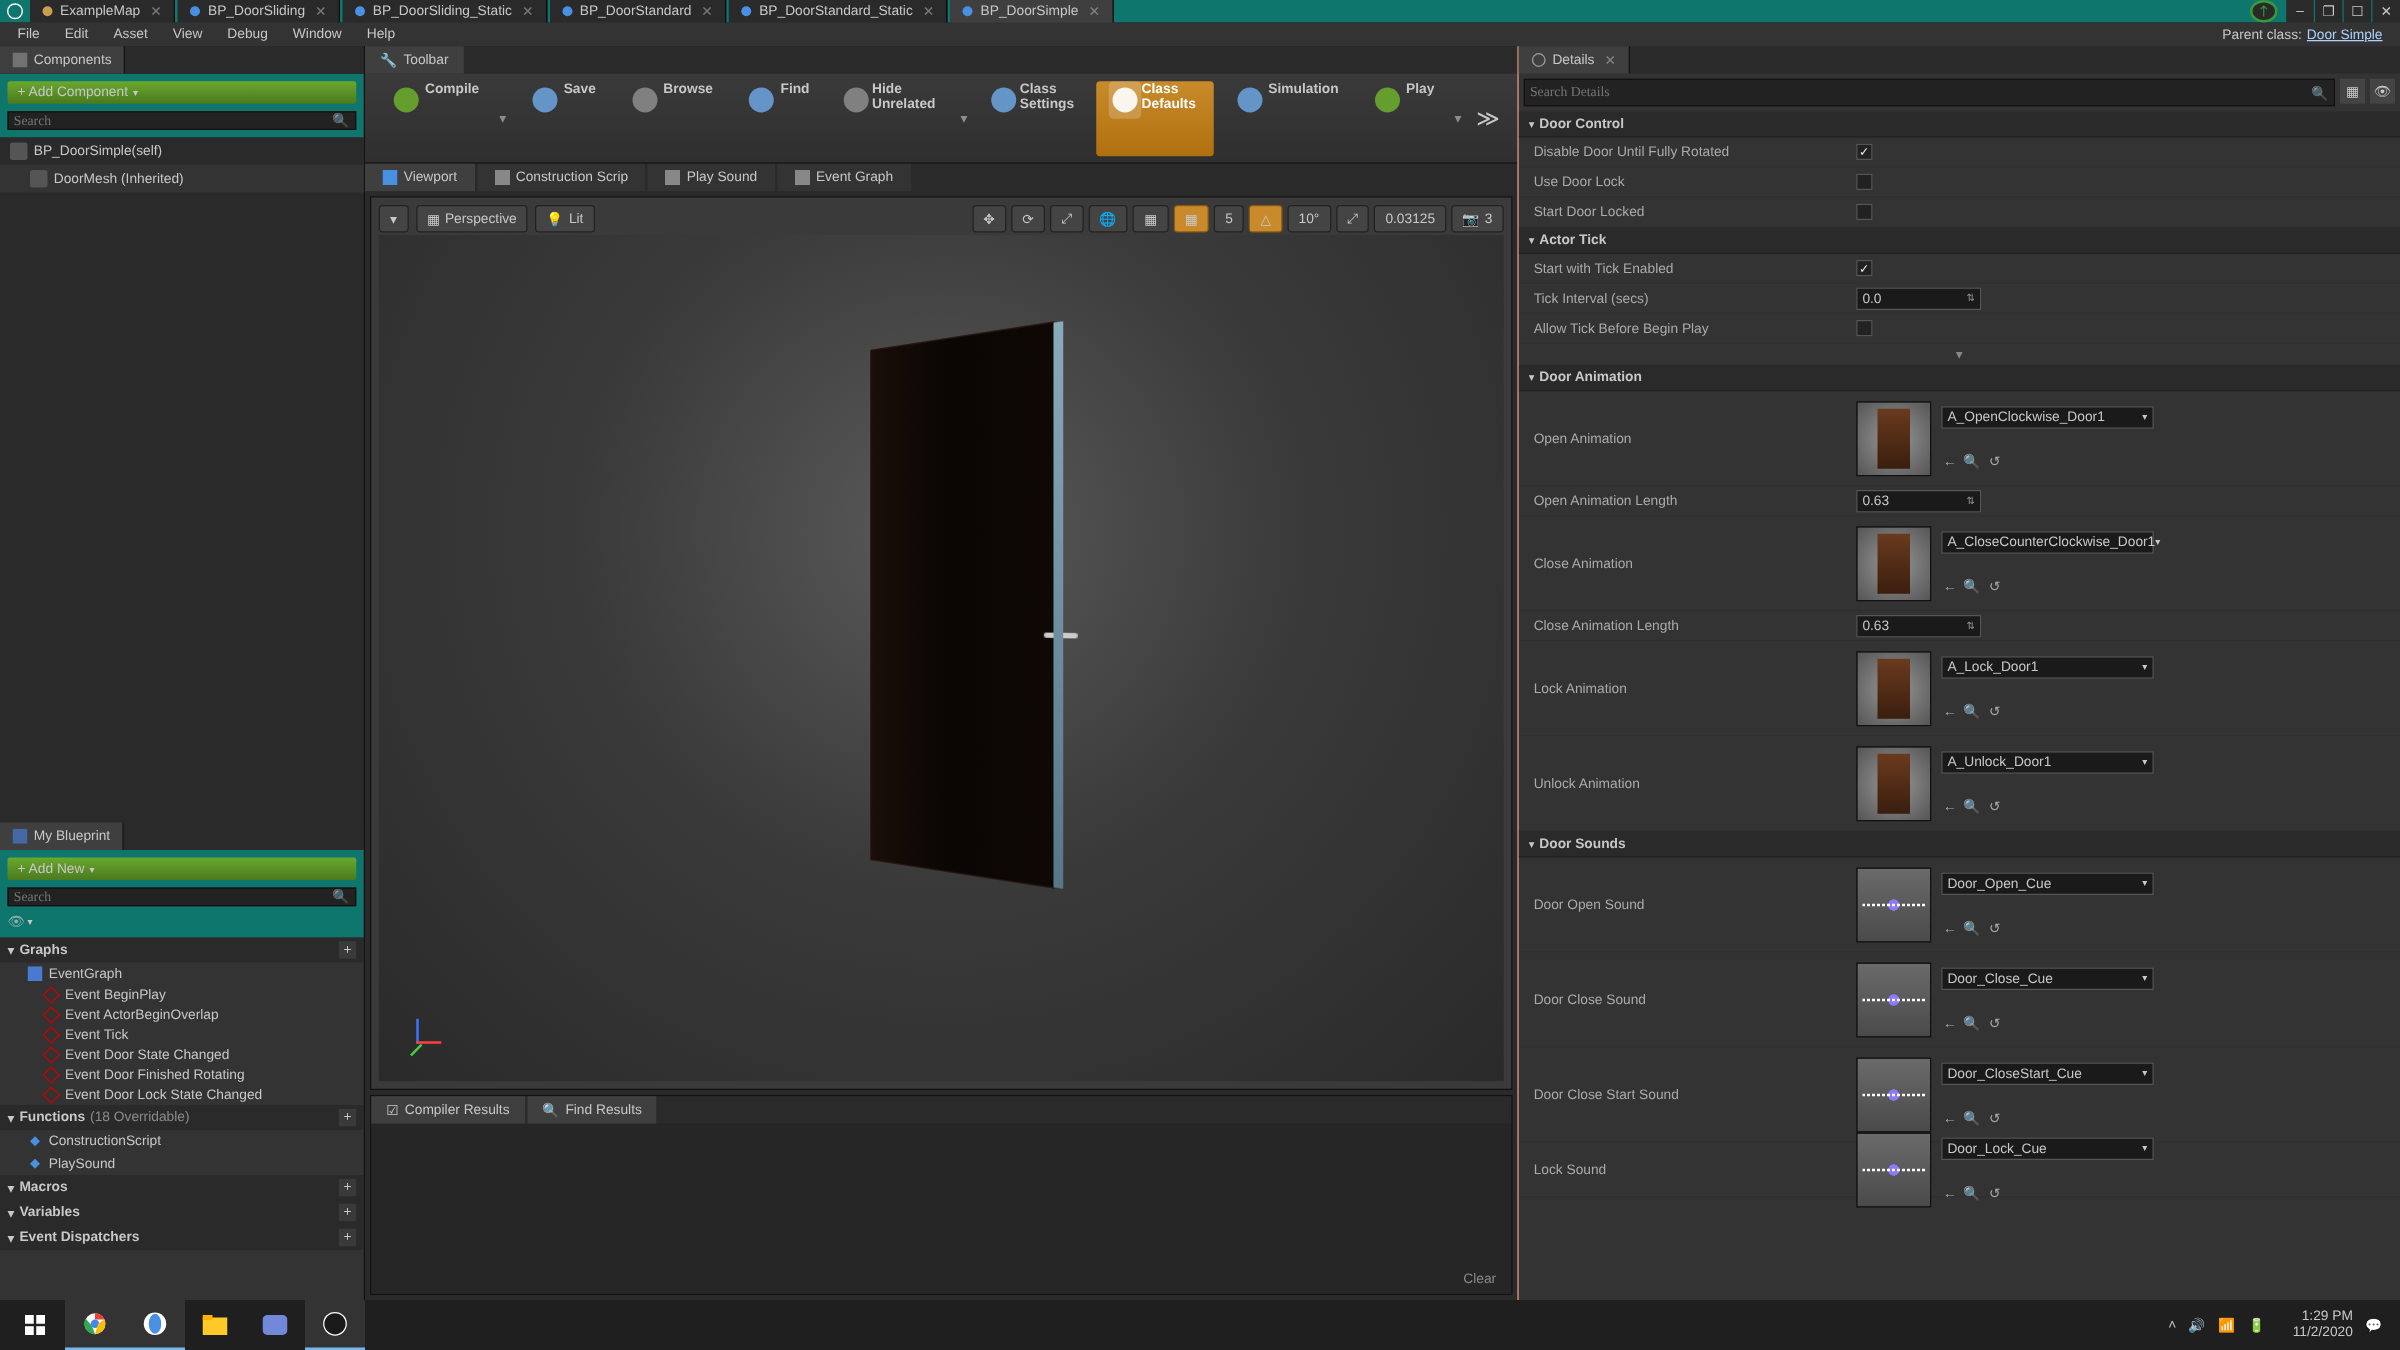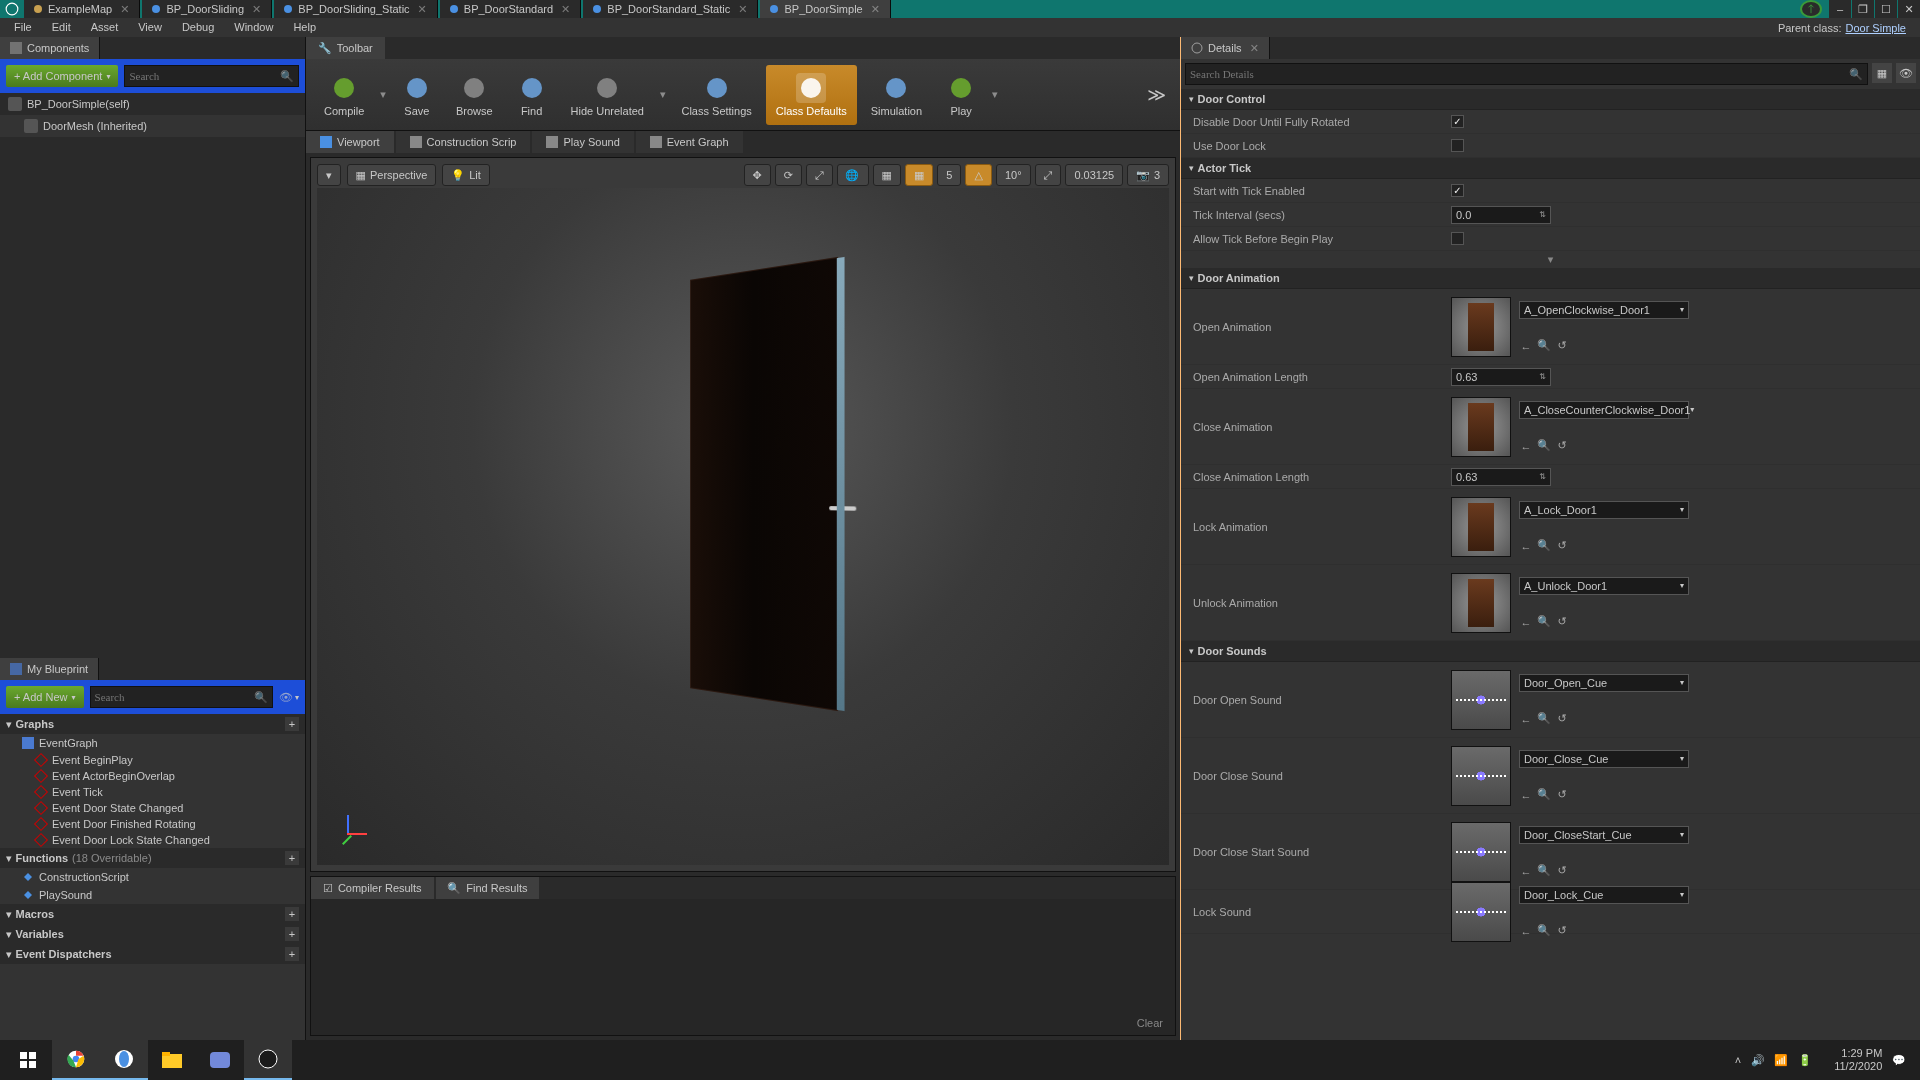--- a/index.html
+++ b/index.html
@@ -16,42 +16,42 @@
 .menubar { height:19px; background:#333; display:flex; align-items:center; padding:0 4px; }
 .menubar .item { padding:0 10px; line-height:19px; }
 .menubar .right { margin-left:auto; display:flex; align-items:center; padding-right:10px; }
 .menubar .right a { color:#aed0ff; text-decoration:underline; margin-left:4px; }
 .app { display:flex; height:calc(100% - 18px - 19px - 40px); }
 .leftcol { width:306px; display:flex; flex-direction:column; background:#2a2a2a; border-right:1px solid #111; }
 .panel-tab { height:22px; background:#2a2a2a; display:flex; align-items:center; }
 .panel-tab .t { background:#3f3f3f; height:22px; display:flex; align-items:center; padding:0 10px; border-right:1px solid #111; }
 .panel-tab .t .ico { width:12px; height:12px; margin-right:5px; opacity:.7; }
 .panel-body { background:#333; flex:1; overflow:hidden; }
-.addrow { padding:6px; display:flex; gap:6px; background:#1d4ed8; }
+.addrow { padding:6px; display:flex; gap:6px; background:#0f766e;flex-direction:column; }
 .btn-green { background:linear-gradient(#6aa82e,#4a7a1e); color:#fff; padding:3px 8px; border-radius:2px; display:flex; align-items:center; }
 .search { flex:1; background:#222; border:1px solid #111; height:22px; display:flex; align-items:center; padding:0 4px; }
 .search input { flex:1; background:transparent; border:none; outline:none; color:#c8c8c8;font-family:Liberation Serif, serif; }
 .search .mag { opacity:.6; }
 .comp-list { background:#333; }
 .comp-row { padding:4px 8px; display:flex; align-items:center; }
 .comp-row.sel { background:#2a2a2a; }
 .comp-row .ci { width:14px; height:14px; margin-right:5px; background:#555; border-radius:2px; }
 .mybp-head { display:flex; align-items:center; padding:0 6px; height:20px; background:#2a2a2a; }
 .mybp-head .arrow { margin-right:4px; }
 .mybp-head .plus { margin-left:auto; width:14px; height:14px; display:flex; align-items:center; justify-content:center; background:#3a3a3a; }
 .mybp-item { padding:3px 8px 3px 22px; display:flex; align-items:center; }
 .mybp-item .ico { width:12px; height:12px; margin-right:5px; }
 .evg { color:#c8c8c8; }
 .evnode { padding:2px 8px 2px 36px; display:flex; align-items:center; }
 .evnode .diamond { width:10px; height:10px; border:1px solid #c00; transform:rotate(45deg); margin-right:6px; }
 .centercol { flex:1; display:flex; flex-direction:column; background:#2a2a2a; }
 .toolbar-tab { height:22px; background:#2a2a2a; display:flex; }
 .toolbar-tab .t { background:#3f3f3f; padding:0 12px; display:flex; align-items:center; }
 .toolbar { height:72px; background:linear-gradient(#3a3a3a,#2f2f2f); display:flex; align-items:center; padding:0 6px; border-bottom:1px solid #111; }
-.tbtn { display:flex; flex-direction:column; align-items:center; justify-content:center; padding:0 10px; height:60px; margin:0 2px; border-radius:3px; }
+.tbtn { display:flex; flex-direction:row; align-items:flex-start; justify-content:center; padding:0 10px; height:60px; margin:0 2px; border-radius:3px;font-weight:bold; }
 .tbtn .ticon { width:30px; height:30px; border-radius:4px; margin-bottom:2px; display:flex; align-items:center; justify-content:center; }
 .tbtn.highlight { background:linear-gradient(#c88a2a,#b07010); }
 .tbtn.highlight span { color:#fff; }
 .tbtn-wrap { display:flex; align-items:center; }
 .center-tabs { height:22px; background:#2a2a2a; display:flex; align-items:center; }
 .center-tabs .ct { padding:0 14px; height:22px; display:flex; align-items:center; background:#333; margin-right:2px; }
 .center-tabs .ct.active { background:#3f3f3f; }
 .center-tabs .ct .ci { width:12px; height:12px; margin-right:5px; }
 .viewport { flex:1; background:#3a3a3a; position:relative; border:1px solid #111; margin:4px; }
 .vp-toolbar { position:absolute; top:6px; left:6px; right:6px; display:flex; gap:6px; align-items:center; }
@@ -546,20 +546,26 @@
           <div class="val">
             <div class="cb checked"></div>
           </div>
         </div>
         <div class="prop-row">
           <div class="lbl">Use Door Lock</div>
           <div class="val">
             <div class="cb"></div>
           </div>
         </div>
+        <div class="prop-row">
+          <div class="lbl">Start Door Locked</div>
+          <div class="val">
+            <div class="cb"></div>
+          </div>
+        </div>
         <div class="cat">
           <span class="arrow">▾</span>
           <b>Actor Tick</b>
         </div>
         <div class="prop-row">
           <div class="lbl">Start with Tick Enabled</div>
           <div class="val">
             <div class="cb checked"></div>
           </div>
         </div>

